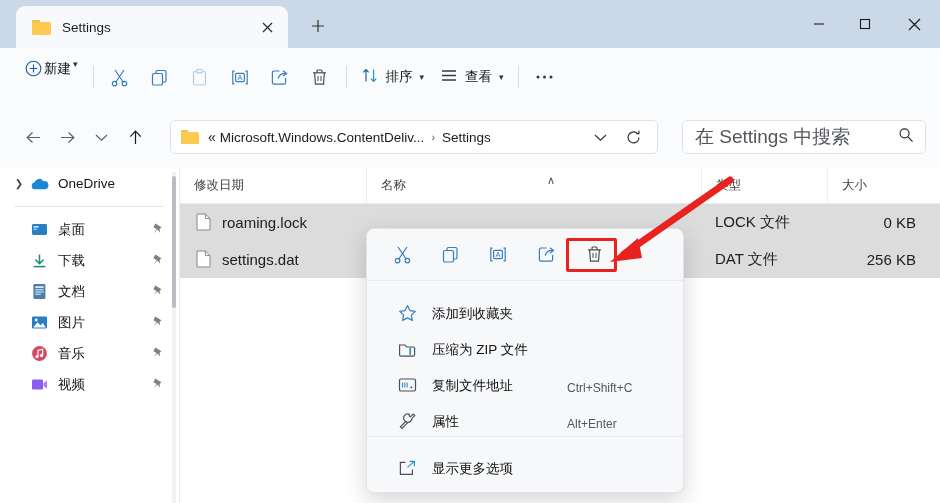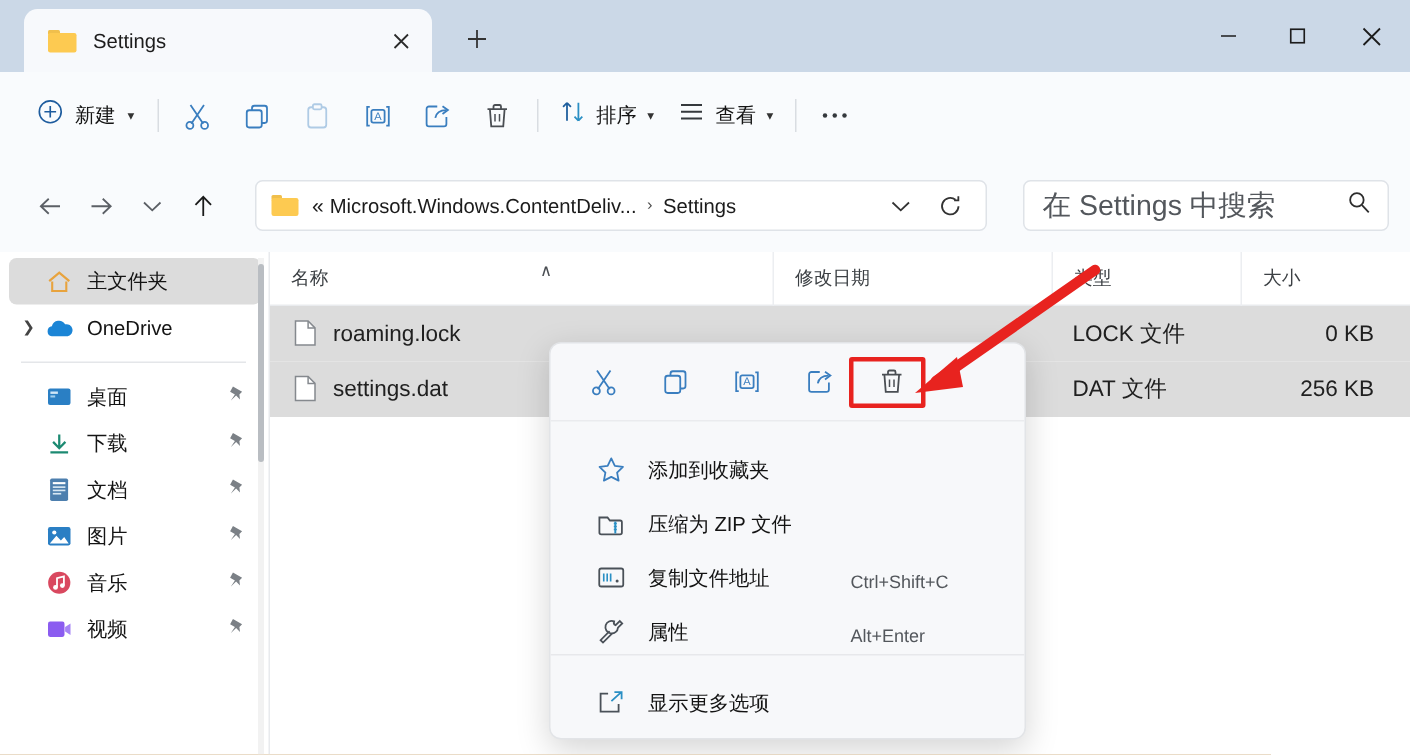--- a/index.html
+++ b/index.html
@@ -76,21 +76,21 @@
   
   .toolbar {
     position: absolute; top: 48px; left: 0;
     width: 940px; height: 58px;
     background: #f9fbfd;
     display: flex; align-items: center;
   }
   .tb-new {
     margin-left: 16px;
     height: 34px; padding: 0 9px;
-    display: flex; align-items: center; gap: 8px;
+    display: flex; align-items: flex-start; gap: 2px;
     border-radius: 5px;
   }
   .tb-new-label { font-size: 13.5px; color: #151515; }
   .tb-btn {
     width: 40px; height: 36px;
     display: flex; align-items: center; justify-content: center;
     border-radius: 5px;
   }
   .tb-btn.dim { opacity: 0.38; }
   .tb-group {
@@ -509,30 +509,20 @@
         <svg width="16" height="16" viewBox="0 0 16 16">
             <circle cx="6.6" cy="6.3" r="4.5" stroke="#2d2d2d" stroke-width="1.2" fill="none"></circle>
             <path d="M10 9.8 L14.5 14.6" stroke="#2d2d2d" stroke-width="1.2"></path>
           </svg>
       </span>
     </div>
   </div>
 
   <div class="sidebar">
 
-    <div class="sb-item selected" style="margin-top:4px">
-      <div class="sb-expander"></div>
-      <div class="sb-icon">
-        <svg width="17" height="16" viewBox="0 0 17 16">
-            <path d="M1.8 7.4 L8.5 1.8 L15.2 7.4" stroke="#e8a33d" stroke-width="1.5" fill="none"></path>
-            <path d="M3.8 7.6 V14 H13.2 V7.6" stroke="#e8a33d" stroke-width="1.4" fill="none"></path>
-          </svg>
-      </div>
-      <div class="sb-label">主文件夹</div>
-    </div>
 
     <div class="sb-item">
       <div class="sb-expander">❯</div>
       <div class="sb-icon">
         <svg width="19" height="14" viewBox="0 0 19 14">
             <path d="M4.5 12.2 A3.4 3.4 0 0 1 4.6 5.5 A4.8 4.8 0 0 1 13.4 4.2 A3.9 3.9 0 0 1 15.2 12.2 Z" fill="#1b85d6"></path>
           </svg>
       </div>
       <div class="sb-label">OneDrive</div>
     </div>
@@ -642,26 +632,26 @@
       </div>
     </div>
 
   </div>
   <div class="sb-scrollbar" style="left:172px;top:172px;right:auto;height:331px"></div>
   <div class="sb-scrollthumb" style="left:172px;top:176px;right:auto"></div>
   <div class="sb-vline"></div>
 
   <div class="content">
     <div class="colhead">
+      <div class="col col-date">
+        <span>修改日期</span>
+      </div>
       <div class="col col-name">
         <span>名称</span>
         <span class="sortarrow">∧</span>
-      </div>
-      <div class="col col-date">
-        <span>修改日期</span>
       </div>
       <div class="col col-type">
         <span>类型</span>
       </div>
       <div class="col col-size">
         <span>大小</span>
       </div>
     </div>
 
     <div class="row selected">

